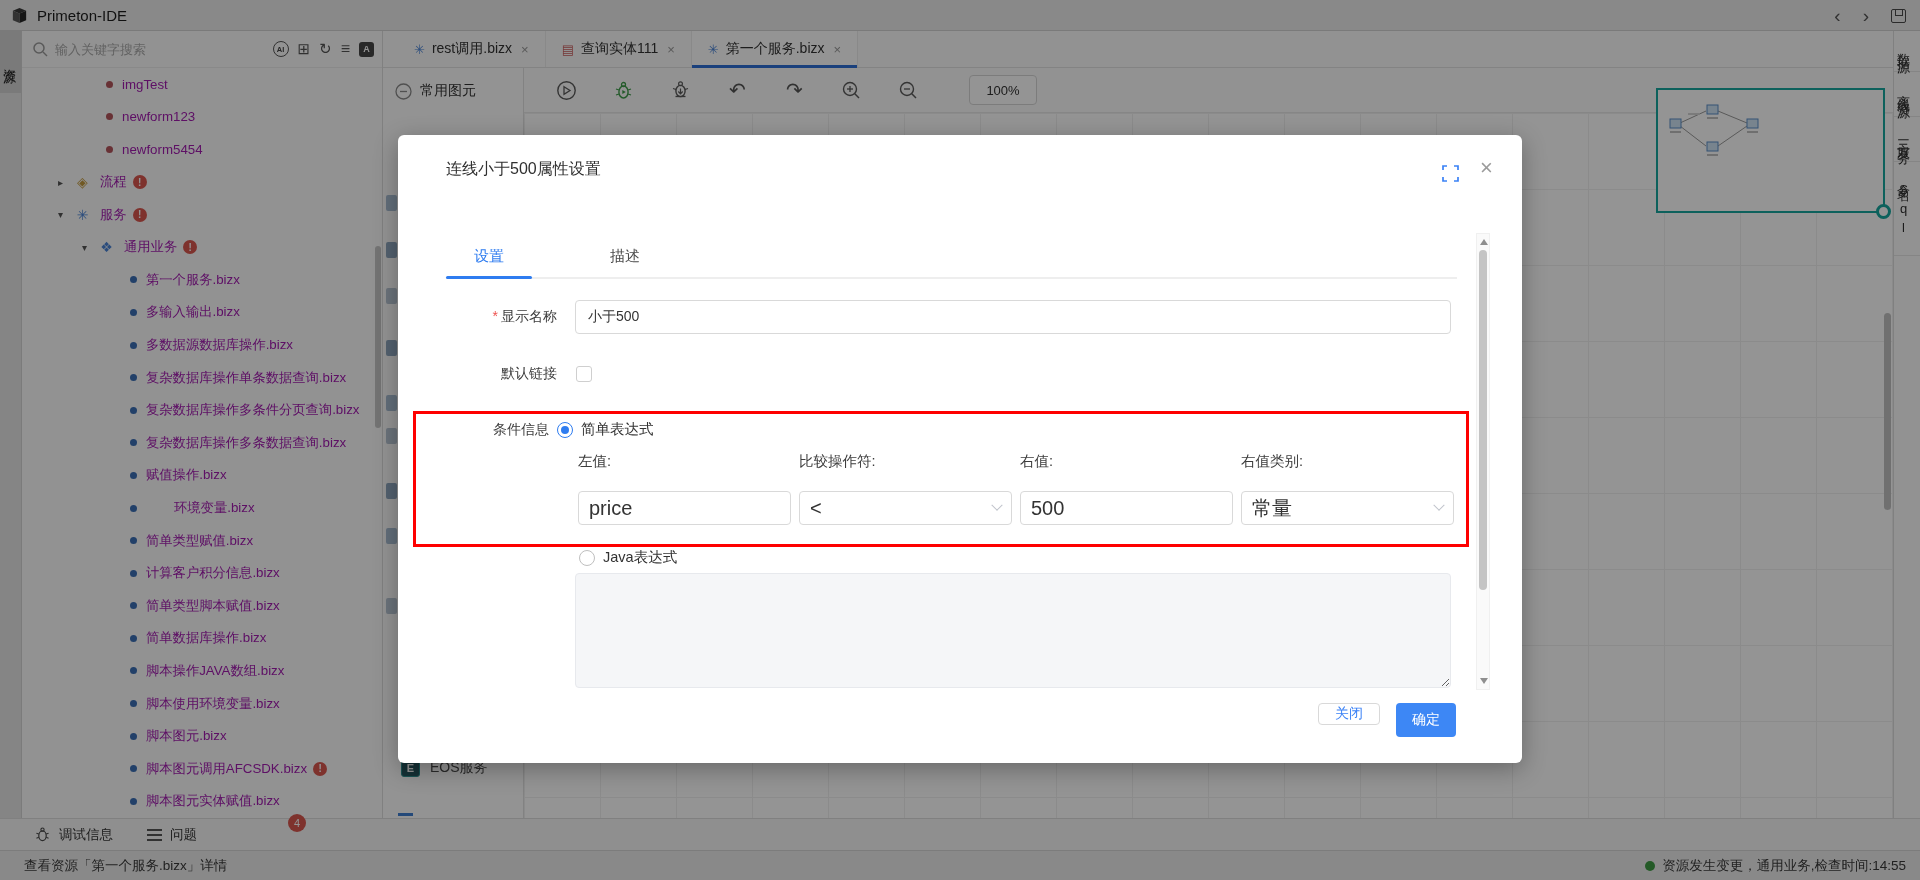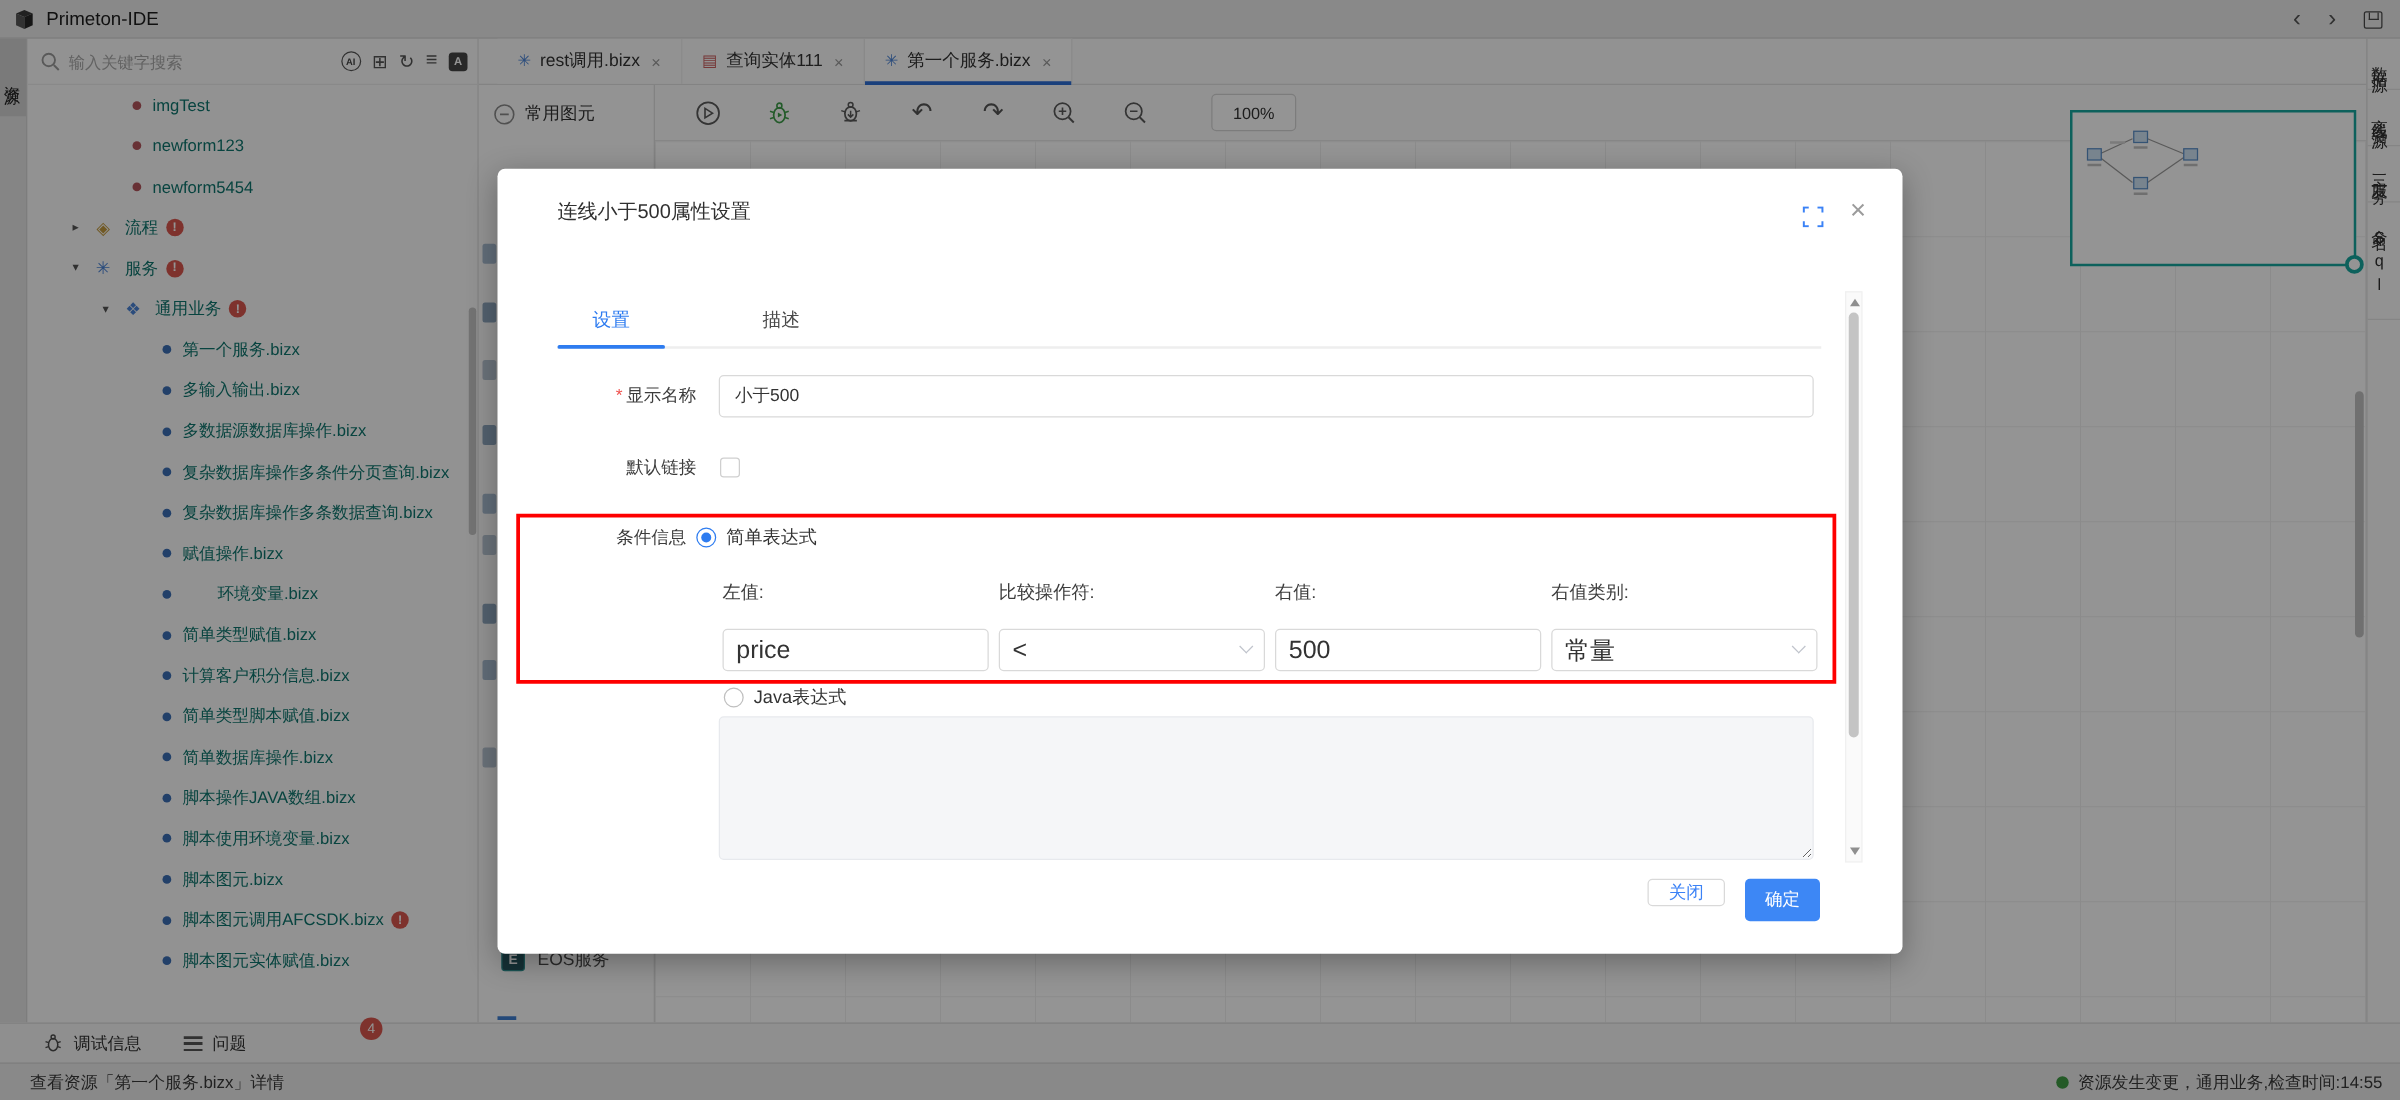--- a/index.html
+++ b/index.html
@@ -40,21 +40,21 @@
   .s-collapsed .twisty::before { content: "▸"; }
   .s-expanded .twisty::before { content: "▾"; }
   .t-glyph { margin-right: 9px; flex: none; display: inline-flex; align-items: center; justify-content: center; }
   .k-form .t-glyph, .k-file .t-glyph { width: 7px; height: 7px; border-radius: 50%; }
   .k-form .t-glyph { background: #b3555c; }
   .k-file .t-glyph { background: #3c6fb5; }
   .k-folder .t-glyph { width: 17px; height: 17px; font-size: 14px; }
   .workflow-icon::before { content: "◈"; color: #c39a3f; }
   .gear-icon::before { content: "✳"; color: #4b84d6; }
   .branch-icon::before { content: "❖"; color: #4b84d6; }
-  .t-label { font-size: 13.3px; color: #0f766e; }
+  .t-label { font-size: 13.3px; color: #a21caf; }
   .t-badge { min-width: 14px; height: 14px; border-radius: 7px; background: #d9574f; color: #fff; font-size: 10px; font-weight: bold; display: inline-flex; align-items: center; justify-content: center; margin-left: 6px; padding: 0 3px; flex: none; }
   #explorer-scrollbar { position: absolute; left: 353px; top: 215px; width: 6px; height: 182px; background: #c6c6c6; border-radius: 3px; }
 
   
   #doc-tabs { position: absolute; left: 383px; top: 31px; width: 1510px; height: 37px; background: #fbfbfb; border-bottom: 1px solid #e2e2e2; display: flex; padding-left: 15px; }
   .doc-tab { display: flex; align-items: center; gap: 7px; padding: 0 16px; position: relative; font-size: 14px; color: #333; border-right: 1px solid #ececec; background: #fbfbfb; cursor: pointer; }
   .doc-tab.active { background: #fff; }
   .doc-tab.active::after { content: ""; position: absolute; left: 0; right: 0; bottom: -1px; height: 3px; background: #2e6fd6; }
   .tab-icon { font-size: 13px; display: inline-flex; }
   .entity-icon::before { content: "▤"; color: #cc5f5f; }
@@ -116,21 +116,21 @@
   #row-display-name .m-input { flex: 1; }
   #row-default-link { position: absolute; left: 48px; top: 230px; width: 400px; display: flex; align-items: center; gap: 19px; }
   .checkbox { width: 16px; height: 16px; border: 1px solid #cfcfcf; border-radius: 3px; background: #fff; }
 
   #condition-highlight { position: absolute; left: 15px; top: 276px; width: 1056px; height: 136px; border: 3px solid #fe0000; }
   #condition-head { position: absolute; left: 59px; top: 6px; display: flex; align-items: center; gap: 8px; }
   .radio { width: 16px; height: 16px; border-radius: 50%; border: 1px solid #bfbfbf; background: #fff; position: relative; flex: none; }
   .radio.checked { border-color: #2e7cf0; }
   .radio.checked::after { content: ""; position: absolute; inset: 3px; border-radius: 50%; background: #2e7cf0; }
   .radio-label { font-size: 14.5px; color: #333; }
-  #cond-cols { position: absolute; left: 162px; top: 50px; width: 876px; display: grid; grid-template-columns: repeat(4, 1fr); column-gap: 8px; }
+  #cond-cols { position: absolute; left: 162px; top: 38px; width: 876px; display: grid; grid-template-columns: repeat(4, 1fr); column-gap: 8px; }
   .cond-col .c-label { font-size: 14.5px; color: #3c3c3c; display: block; margin-bottom: 20px; }
   .c-control { height: 34px; border: 1px solid #d9d9d9; border-radius: 4px; background: #fff; display: flex; align-items: center; padding: 0 10px; font-size: 20px; color: #333; }
   .c-control .c-value { flex: 1; }
   .chevron { width: 8px; height: 8px; border-right: 1.5px solid #c0c4cc; border-bottom: 1.5px solid #c0c4cc; transform: rotate(45deg) translate(-2px,-2px); display: none; }
   .t-select .chevron { display: block; }
 
   #row-java { position: absolute; left: 181px; top: 413px; display: flex; align-items: center; gap: 8px; }
   #java-textarea { position: absolute; left: 177px; top: 438px; width: 876px; height: 115px; background: #f5f6f8; border: 1px solid #e7e9ed; border-radius: 4px; }
 
   #modal-scrollbar { position: absolute; left: 1078px; top: 98px; width: 14px; height: 457px; background: #fafafa; border: 1px solid #f0f0f0; }
@@ -240,20 +240,26 @@
 
         </div>
 
         <div class="tree-row k-file" style="padding-left: 108px;">
 
           <span class="t-glyph"></span>
           <span class="t-label">多数据源数据库操作.bizx</span>
 
         </div>
 
+        <div class="tree-row k-file" style="padding-left: 108px;">
+
+          <span class="t-glyph"></span>
+          <span class="t-label">复杂数据库操作单条数据查询.bizx</span>
+
+        </div>
 
         <div class="tree-row k-file" style="padding-left: 108px;">
 
           <span class="t-glyph"></span>
           <span class="t-label">复杂数据库操作多条件分页查询.bizx</span>
 
         </div>
 
         <div class="tree-row k-file" style="padding-left: 108px;">
 

